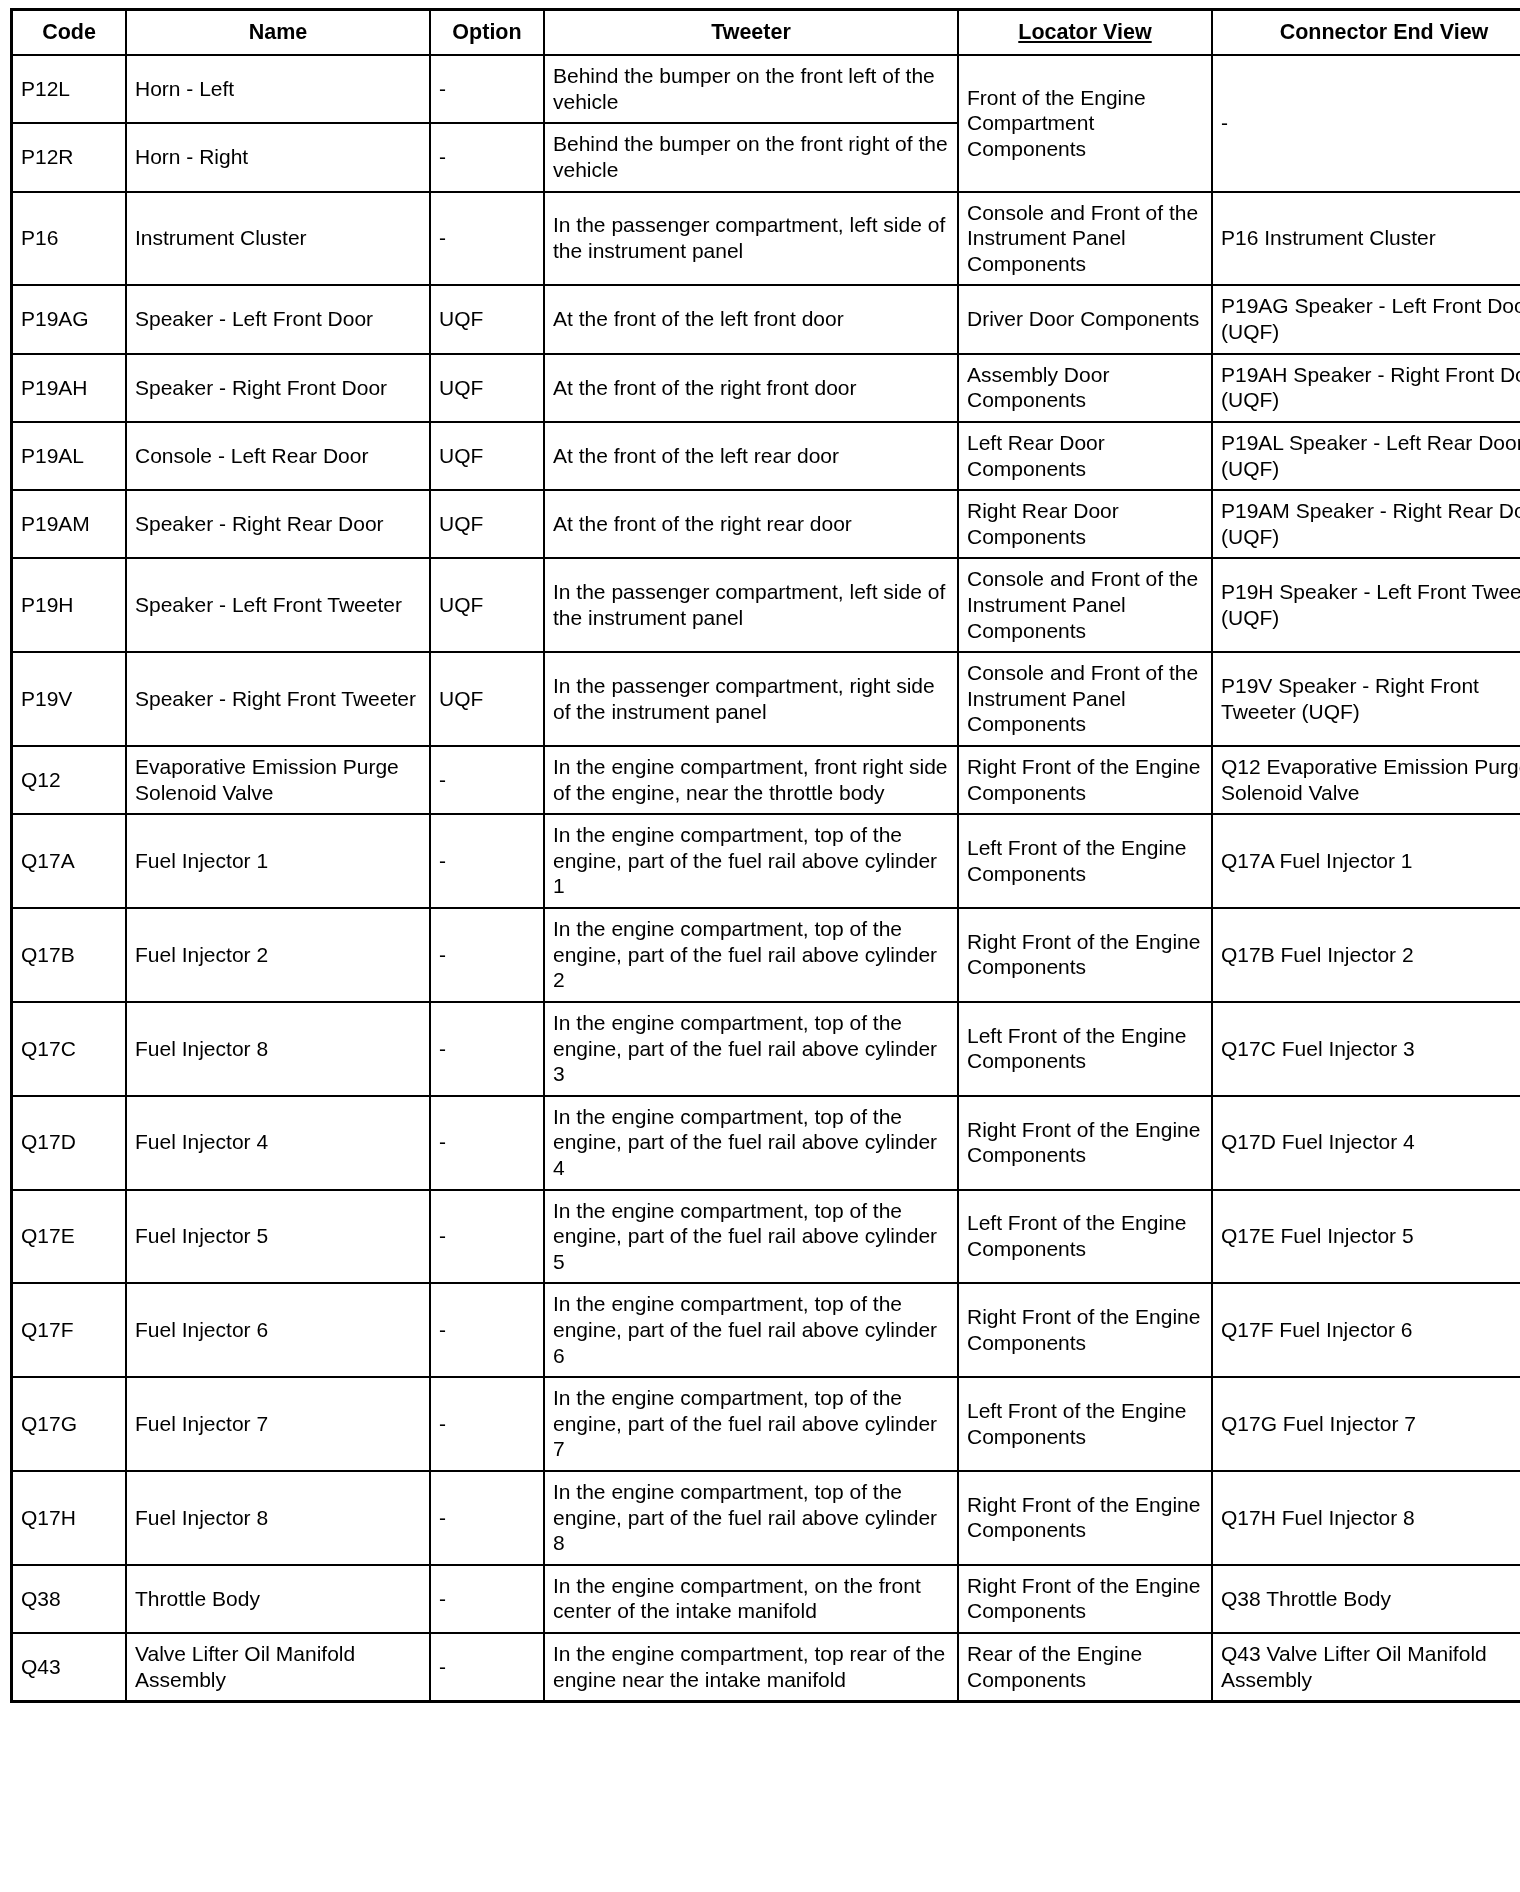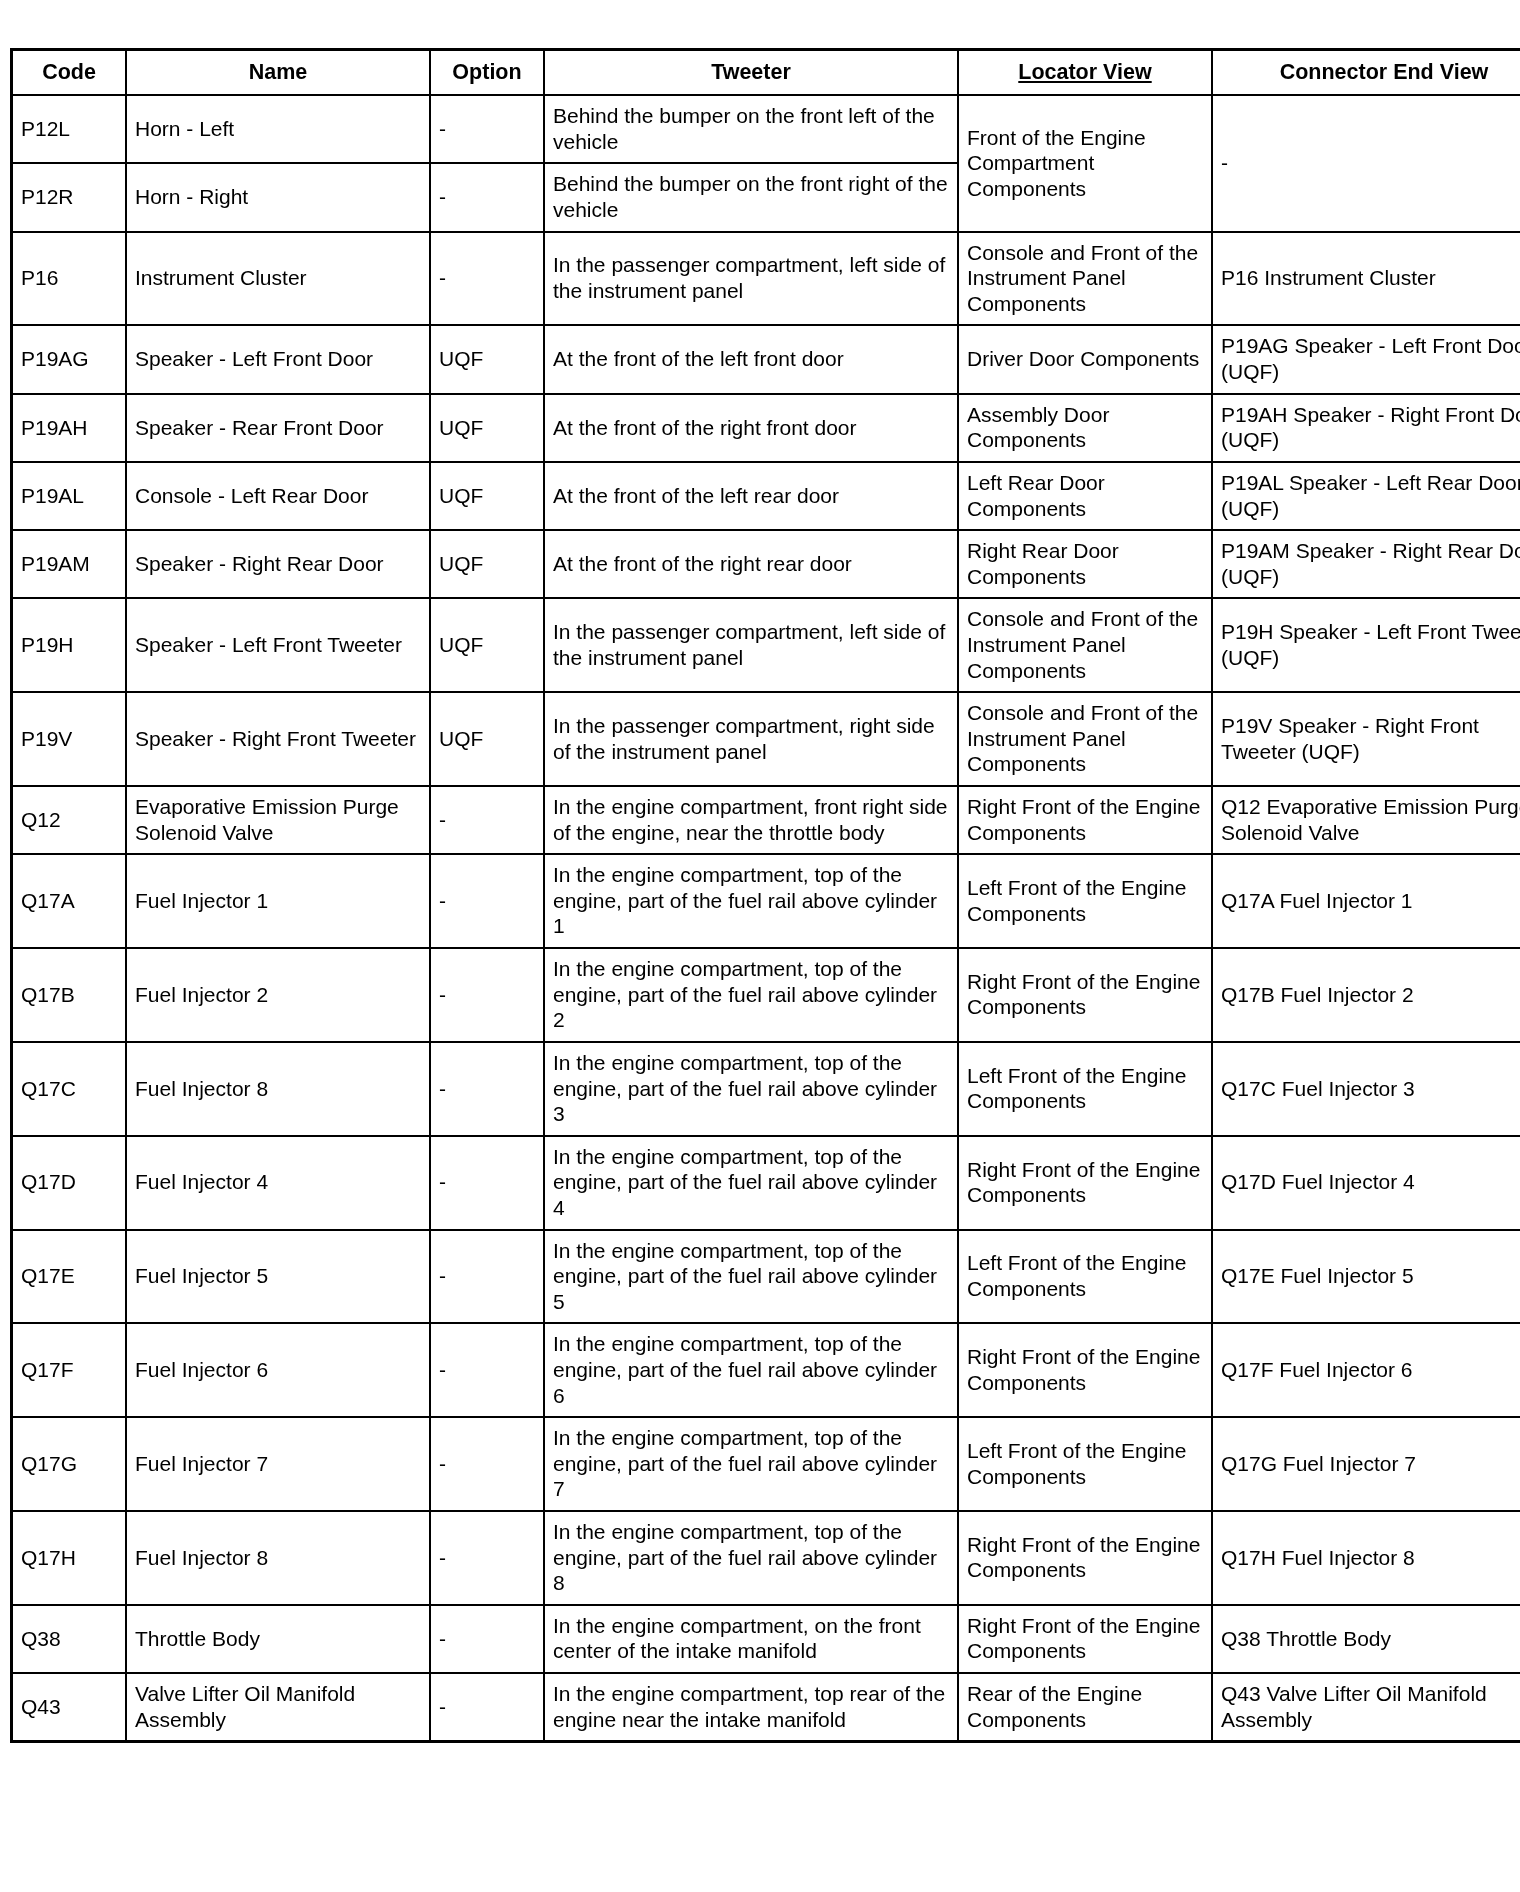--- a/index.html
+++ b/index.html
@@ -10,21 +10,20 @@
   body {
     width: 1520px;
     font-family: "Liberation Sans", sans-serif;
     color: #000000;
     -webkit-font-smoothing: antialiased;
   }
   .sheet {
     width: 1208px;
     box-sizing: border-box;
     padding: 8px 10px 10px 10px;
-    margin-top: 40px;
   }
   table.component-table {
     border-collapse: collapse;
     width: 1500px;
     table-layout: fixed;
     border: 3px solid #000;
   }
   table.component-table th,
   table.component-table td {
     border: 2px solid #000;
@@ -103,21 +102,21 @@
         <tr>
           <td class="c-code">P19AG</td>
           <td class="c-name">Speaker - Left Front Door</td>
           <td class="c-option">UQF</td>
           <td class="c-location">At the front of the left front door</td>
           <td class="c-locator">Driver Door Components</td>
           <td class="c-connector">P19AG Speaker - Left Front Door (UQF)</td>
         </tr>
         <tr>
           <td class="c-code">P19AH</td>
-          <td class="c-name">Speaker - Rear Front Door</td>
+          <td class="c-name">Speaker - Right Front Door</td>
           <td class="c-option">UQF</td>
           <td class="c-location">At the front of the right front door</td>
           <td class="c-locator">Assembly Door Components</td>
           <td class="c-connector">P19AH Speaker - Right Front Door (UQF)</td>
         </tr>
         <tr>
           <td class="c-code">P19AL</td>
           <td class="c-name">Console - Left Rear Door</td>
           <td class="c-option">UQF</td>
           <td class="c-location">At the front of the left rear door</td>

